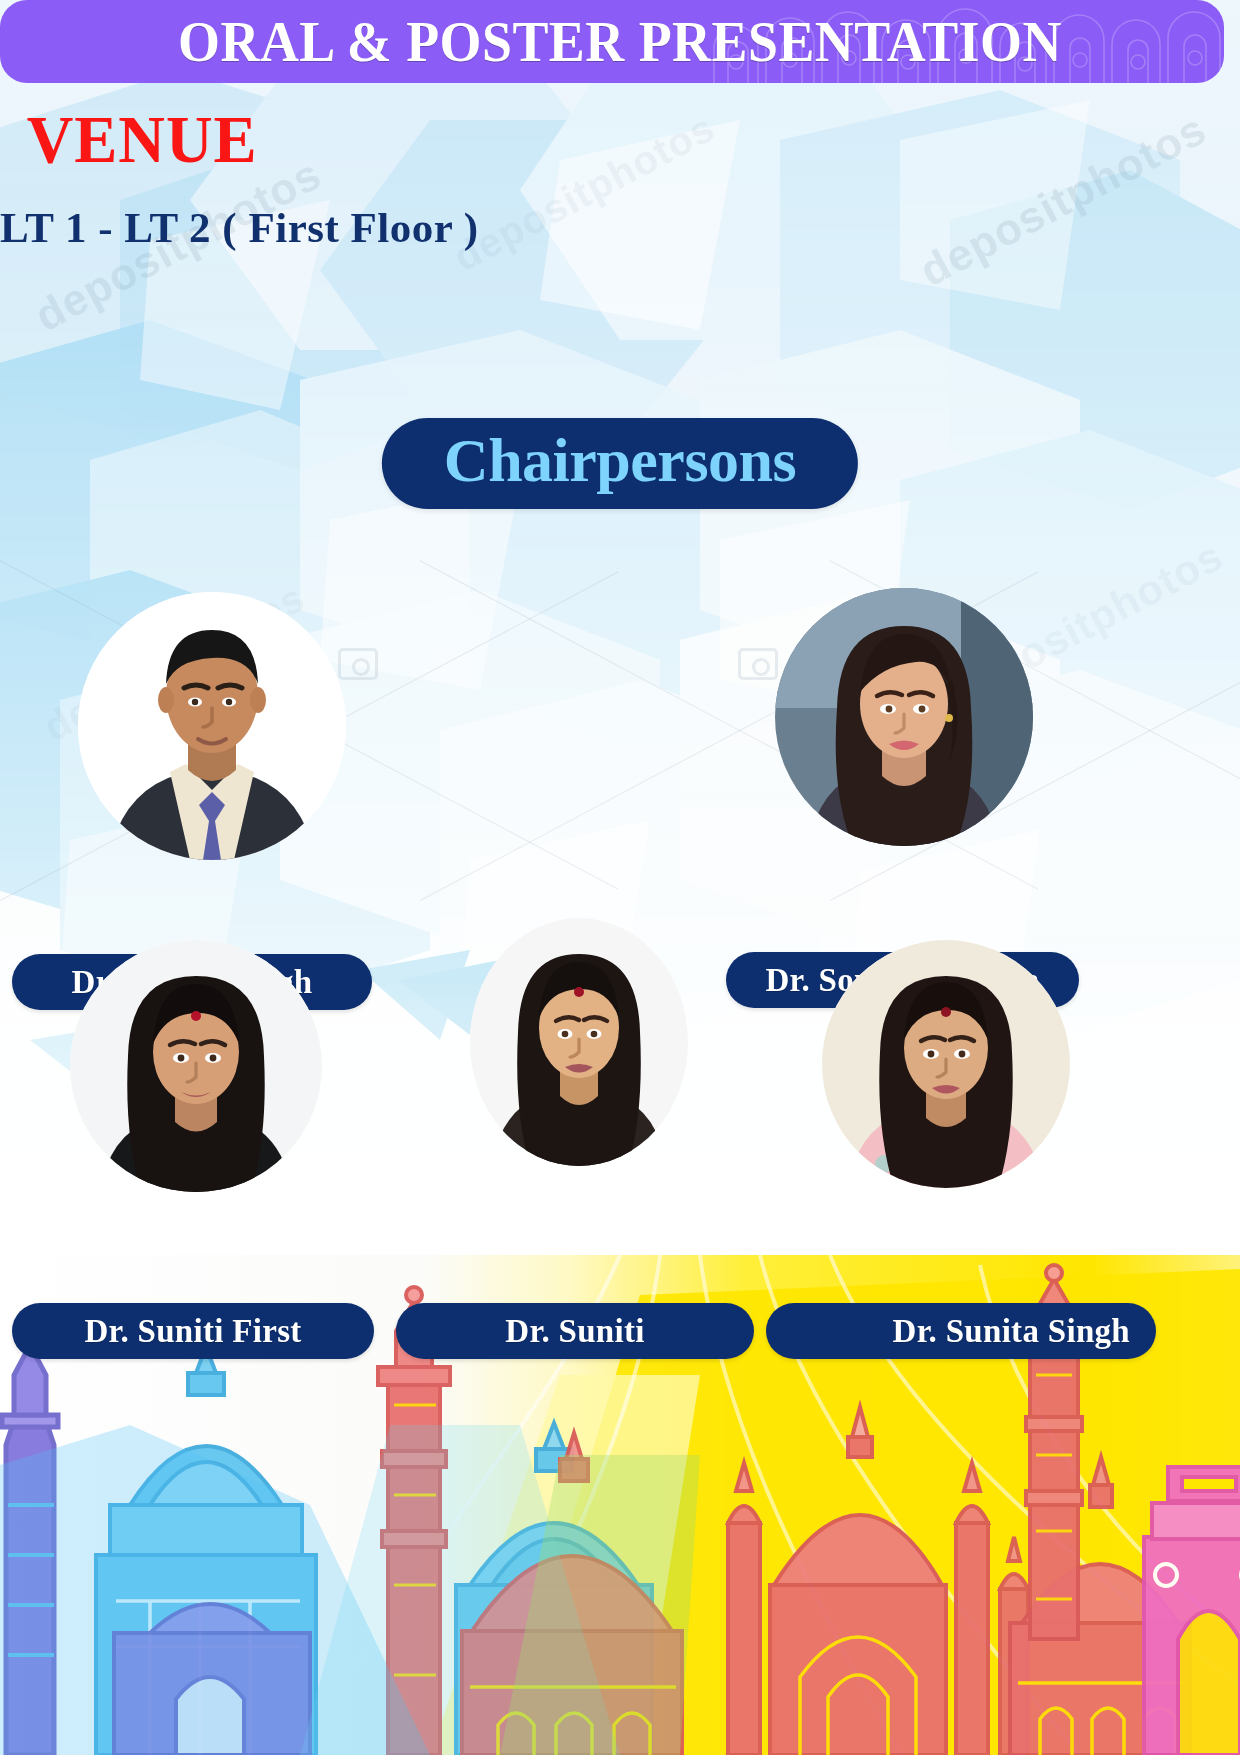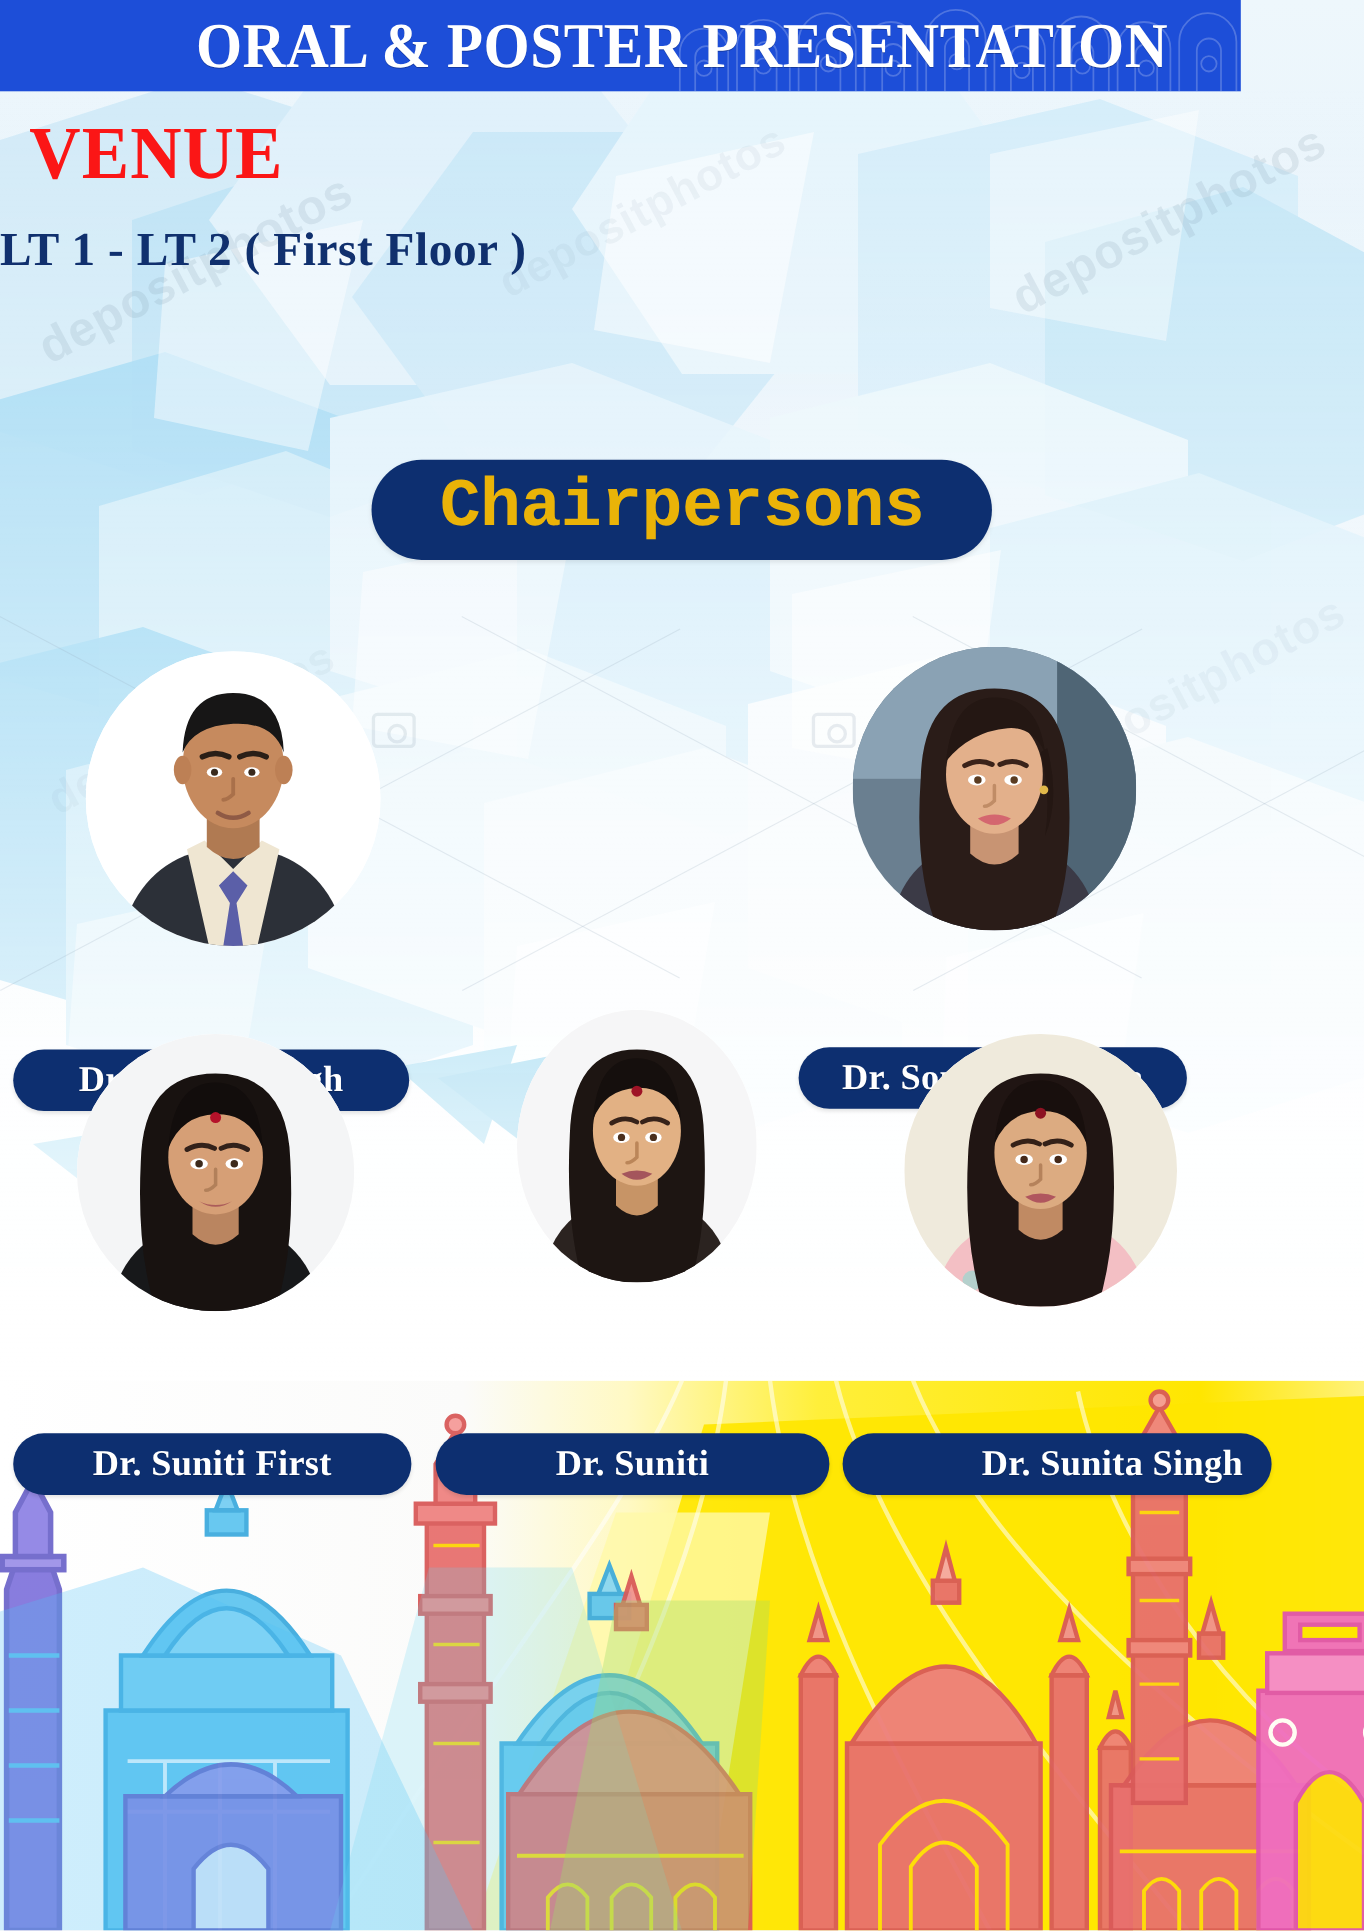--- a/index.html
+++ b/index.html
@@ -53,24 +53,25 @@
     width:12px;height:12px;margin:-6px 0 0 -6px;
     border:3px solid rgba(130,150,168,0.18);border-radius:50%;
   }
   .wm-line{
     position:absolute;height:1px;background:rgba(150,168,185,0.22);
     transform-origin:0 0;pointer-events:none;
   }
 
   
   .header{
-    position:absolute;left:0;top:0;width:1128px;height:83px;
-    background:#1d4ed8;
+    position:absolute;left:0;top:0;width:1224px;height:83px;
+    background:#8b5cf6;
     overflow:hidden;
     z-index:20;
+    border-radius:27px;
   }
   .header-deco{position:absolute;right:0;bottom:0;width:520px;height:83px;opacity:.40;}
   .header-title{
     position:absolute;left:0;top:0;width:1240px;height:83px;
     display:flex;align-items:center;justify-content:center;
     color:#ffffff;
     font-family:"Liberation Serif",serif;
     font-weight:700;
     font-size:58px;
     letter-spacing:.5px;
@@ -120,25 +121,25 @@
     left:50%;transform:translateX(-50%);
     top:418px;
     background:#0d2f70;
     border-radius:46px;
     padding:10px 62px 16px 62px;
     z-index:14;
     box-shadow:0 2px 5px rgba(0,0,0,.10);
   }
   .chair-pill span{
     display:block;
-    font-family:Liberation Mono, monospace;
+    font-family:Liberation Serif, serif;
     font-weight:700;
     font-size:62px;
     line-height:1.05;
-    color:#eab308;
+    color:#7dd3fc;
     letter-spacing:-.5px;
     white-space:nowrap;
   }
 
   
   .people{position:absolute;left:0;top:0;width:1240px;height:1755px;z-index:10;}
 
   .person{position:absolute;}
   .photo{
     position:absolute;

